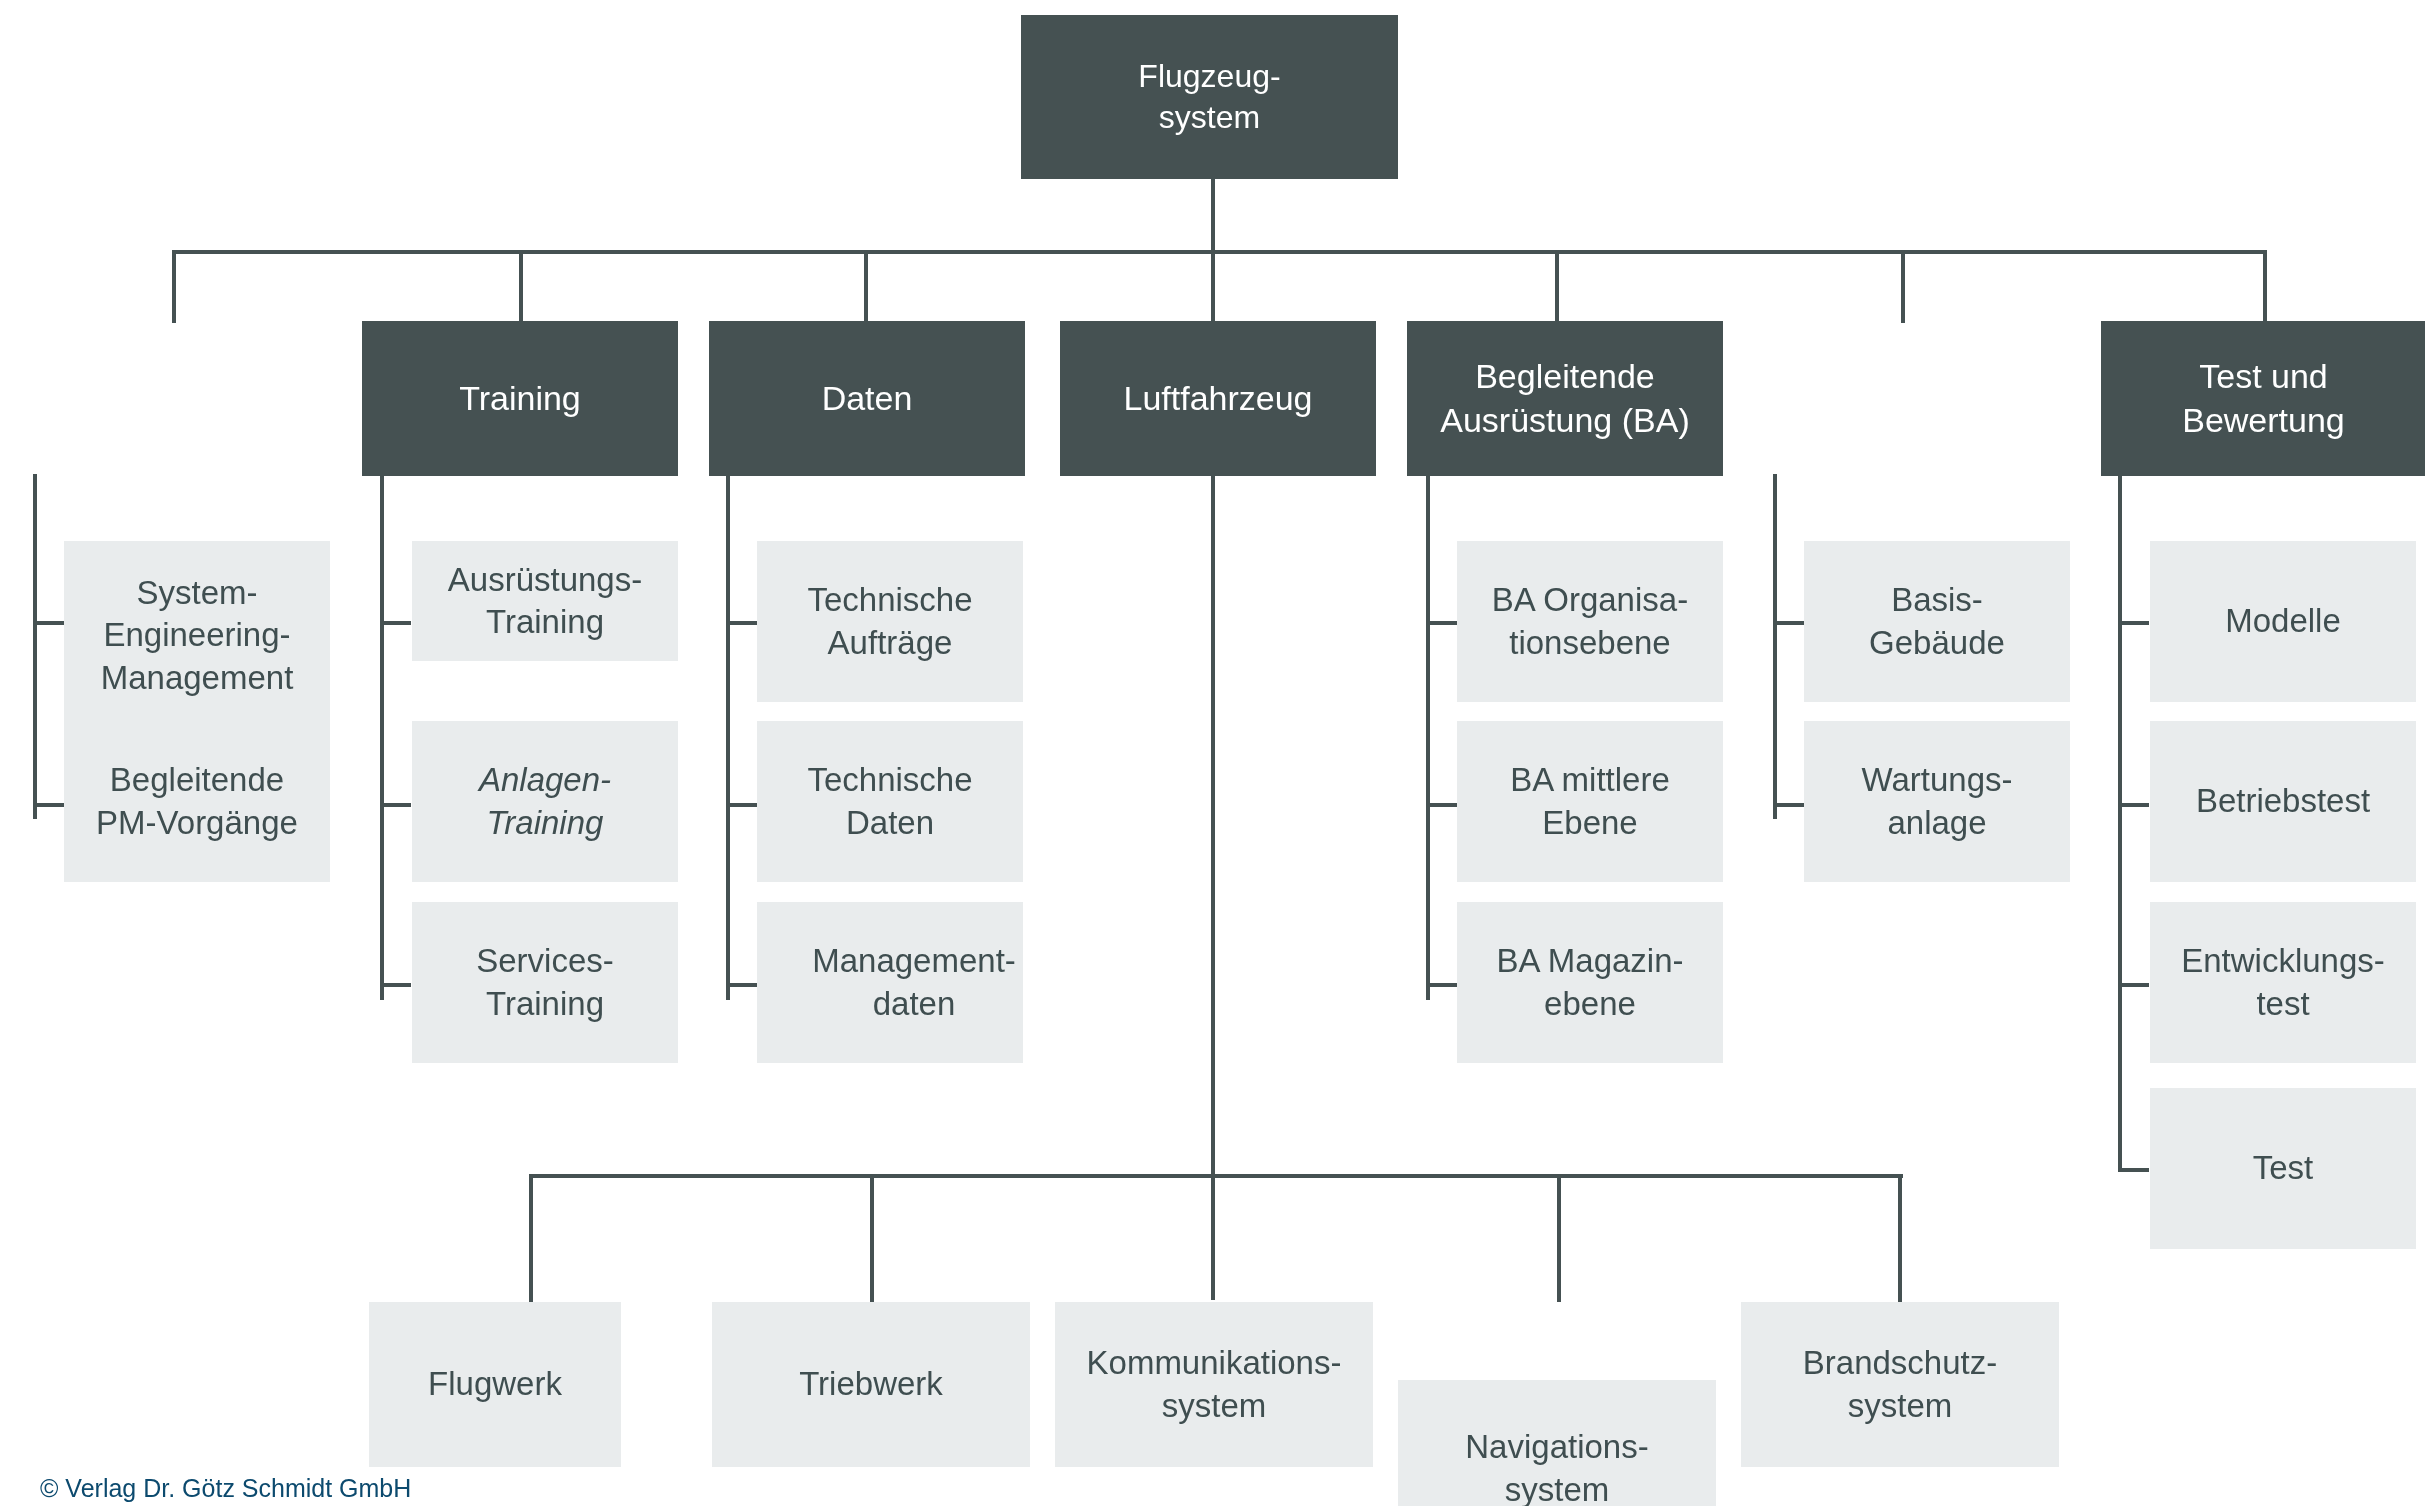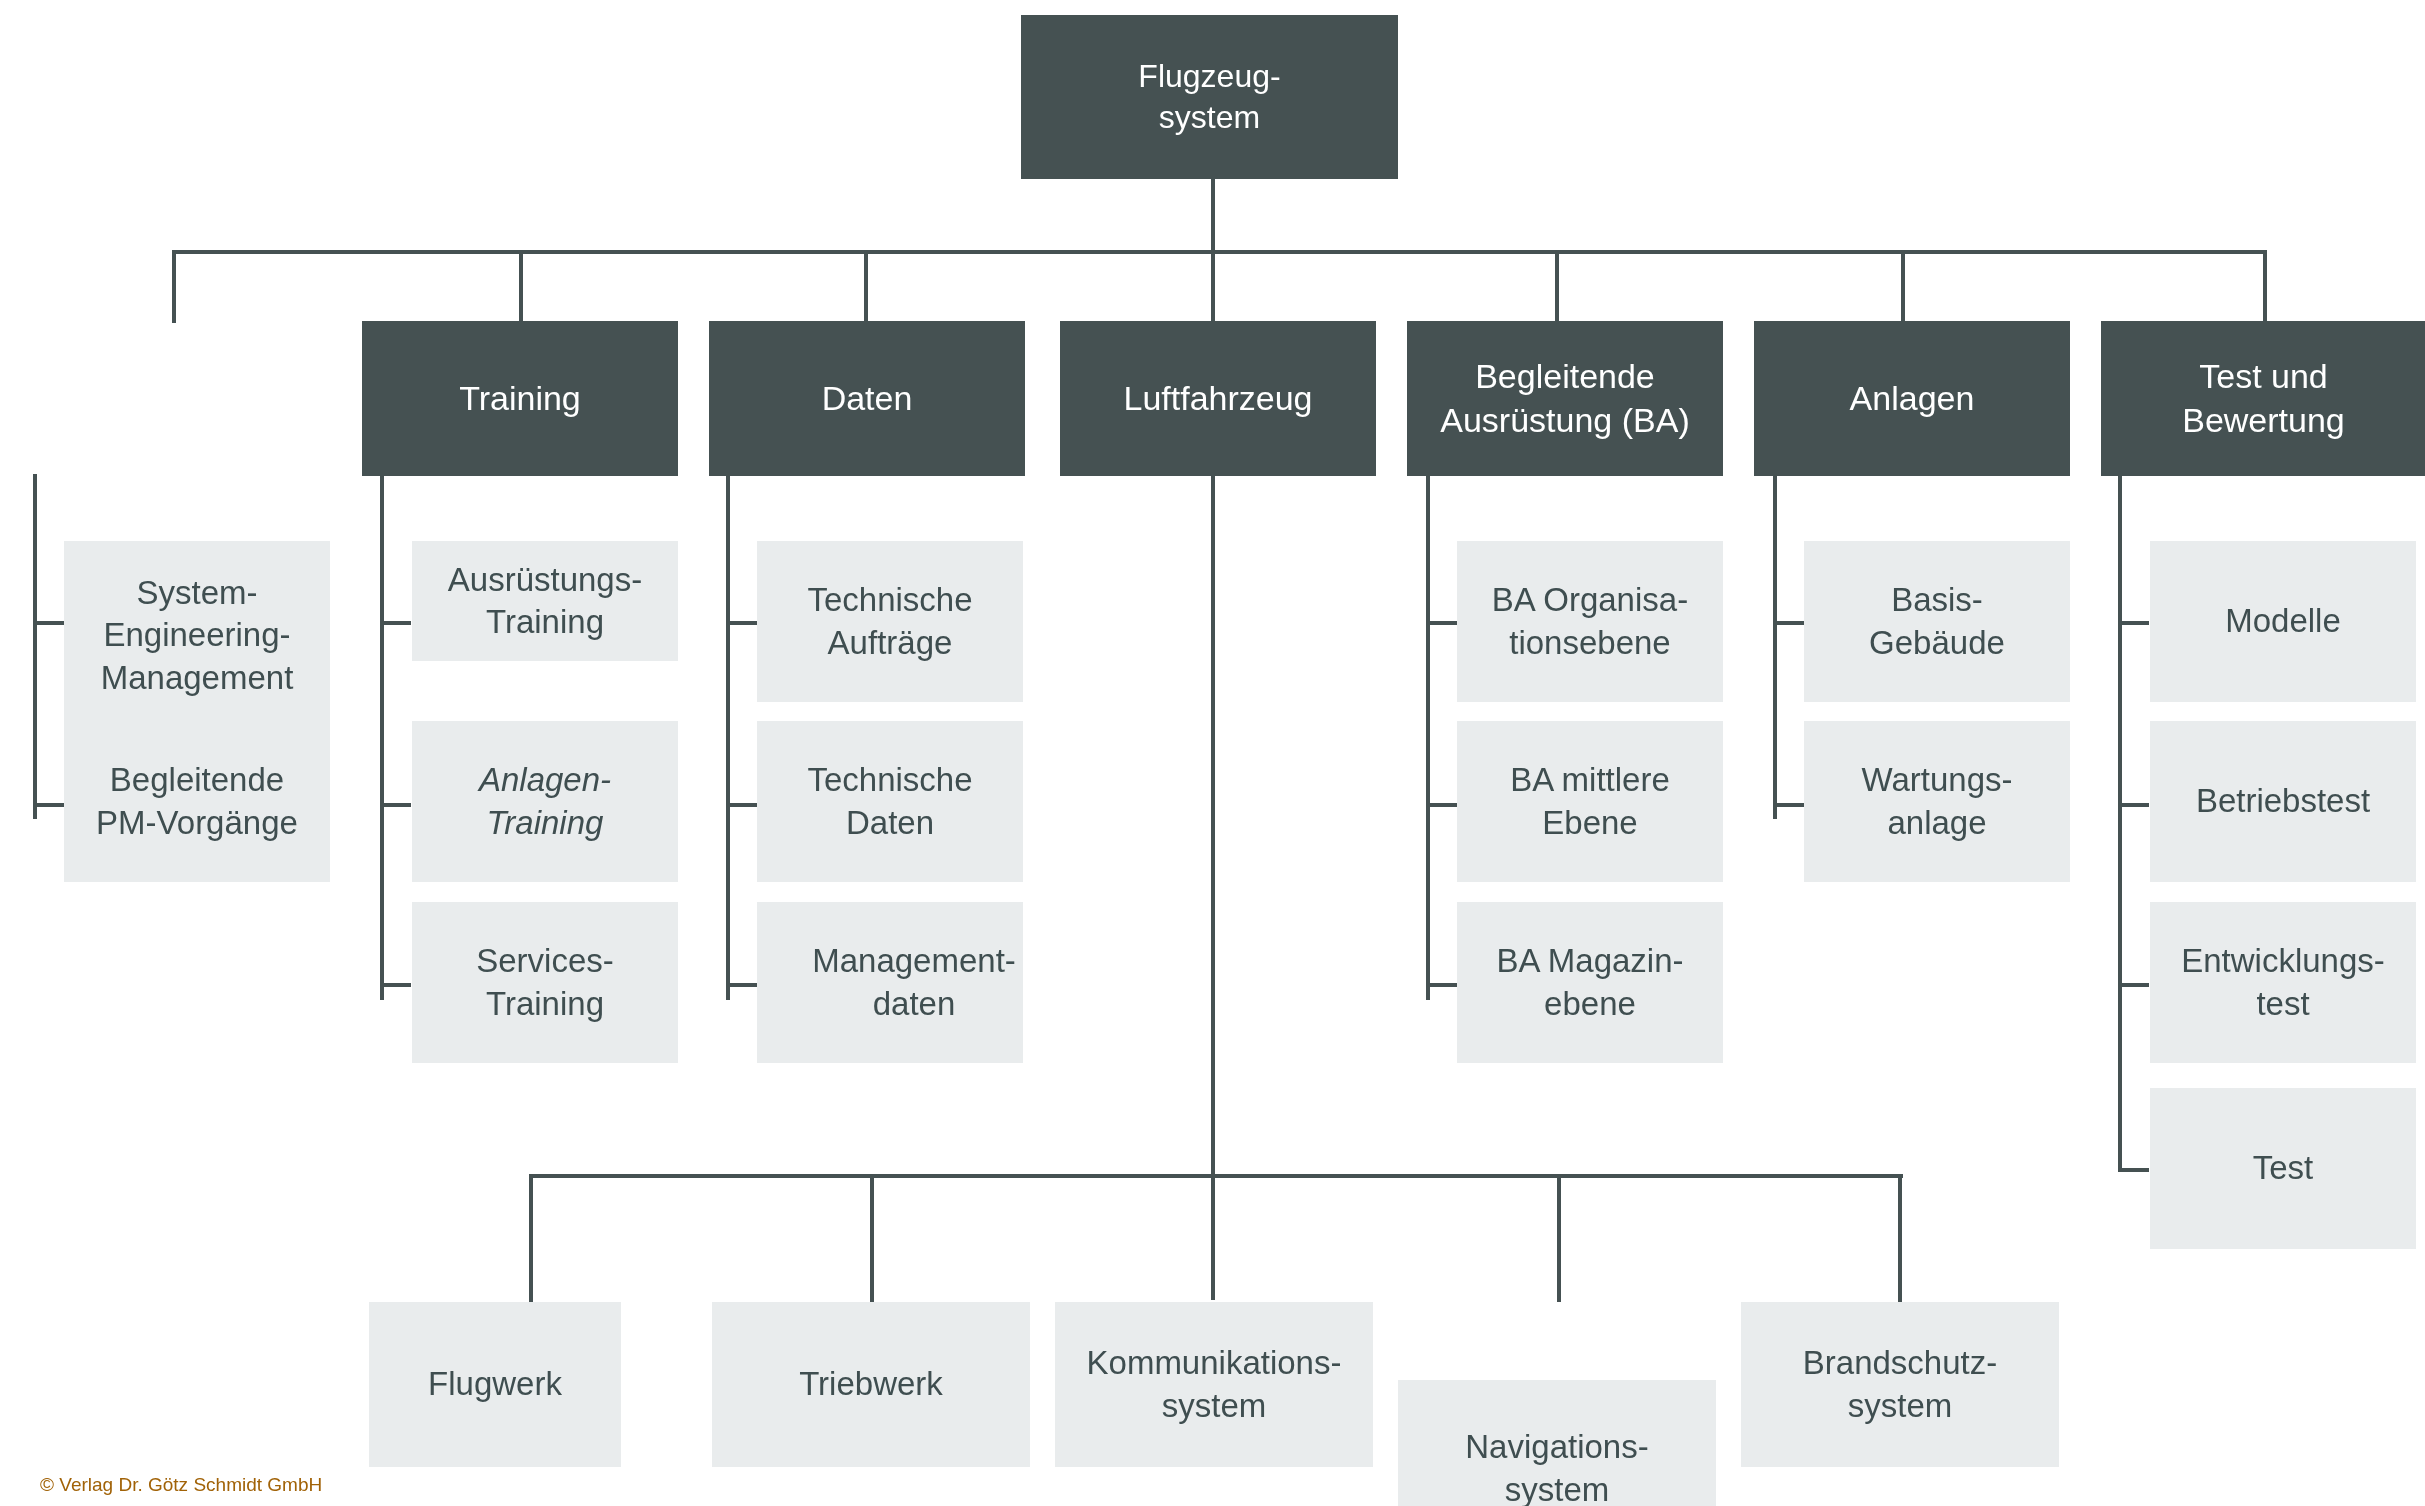--- a/index.html
+++ b/index.html
@@ -43,22 +43,22 @@
   }
   .connector {
     position: absolute;
     background: #455152;
     z-index: 1;
   }
   .connector.h { height: 4.1px; }
   .connector.v { width: 4.1px; }
   #copyright {
     position: absolute;
-    font-size: 19px;
-    color: #a16207;
+    font-size: 25px;
+    color: #0c4a6e;
     white-space: nowrap;
   }
 </style>
 </head>
 <body>
 
 <div id="canvas">
 
   <div class="connector v" style="left:1211px; top:178px; height:76px;"></div>
 
@@ -111,21 +111,20 @@
   <div class="connector v" style="left:1898px; top:1174px; height:128px;"></div>
 
   <div class="node dark root" style="left:1021px; top:15px; width:377px; height:164px;">Flugzeug-
 system</div>
 
   <div class="node dark" style="left:362px; top:321px; width:316px; height:155px;">Training</div>
   <div class="node dark" style="left:709px; top:321px; width:316px; height:155px;">Daten</div>
   <div class="node dark" style="left:1060px; top:321px; width:316px; height:155px;">Luftfahrzeug</div>
   <div class="node dark" style="left:1407px; top:321px; width:316px; height:155px;">Begleitende
 Ausrüstung (BA)</div>
-  <div class="node dark" style="left:1754px; top:321px; width:316px; height:155px;">Anlagen</div>
   <div class="node dark" style="left:2101px; top:321px; width:325px; height:155px;">Test und
 Bewertung</div>
 
   <div class="node light" style="left:64px; top:541px; width:266px; height:189px;">System-
 Engineering-
 Management</div>
   <div class="node light" style="left:64px; top:721px; width:266px; height:161px;">Begleitende
 PM-Vorgänge</div>
 
   <div class="node light" style="left:412px; top:541px; width:266px; height:120px;">Ausrüstungs-

